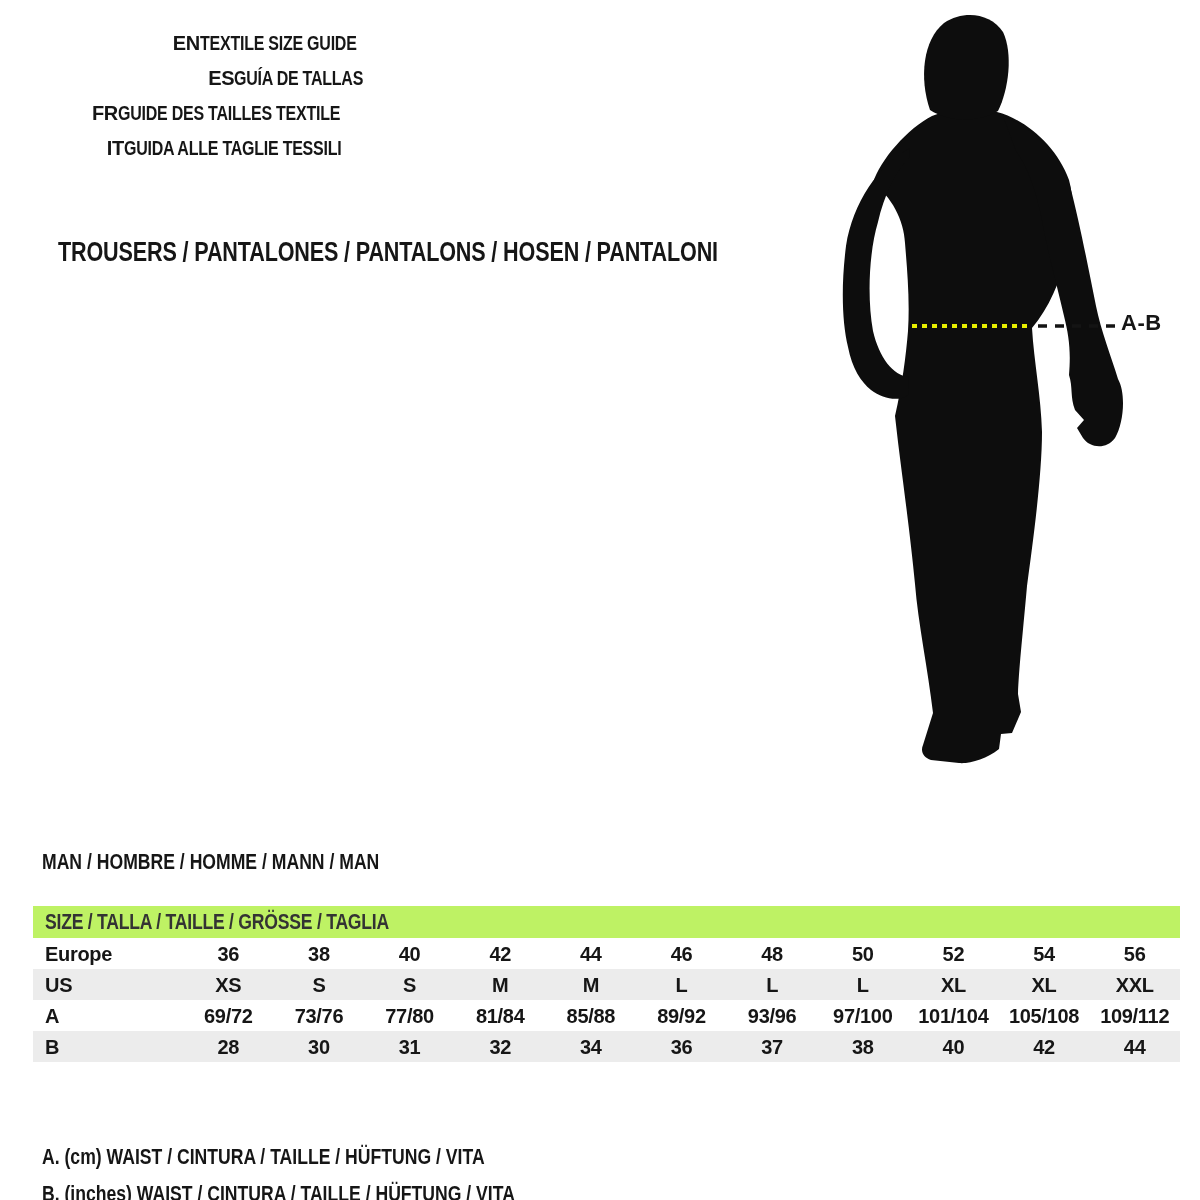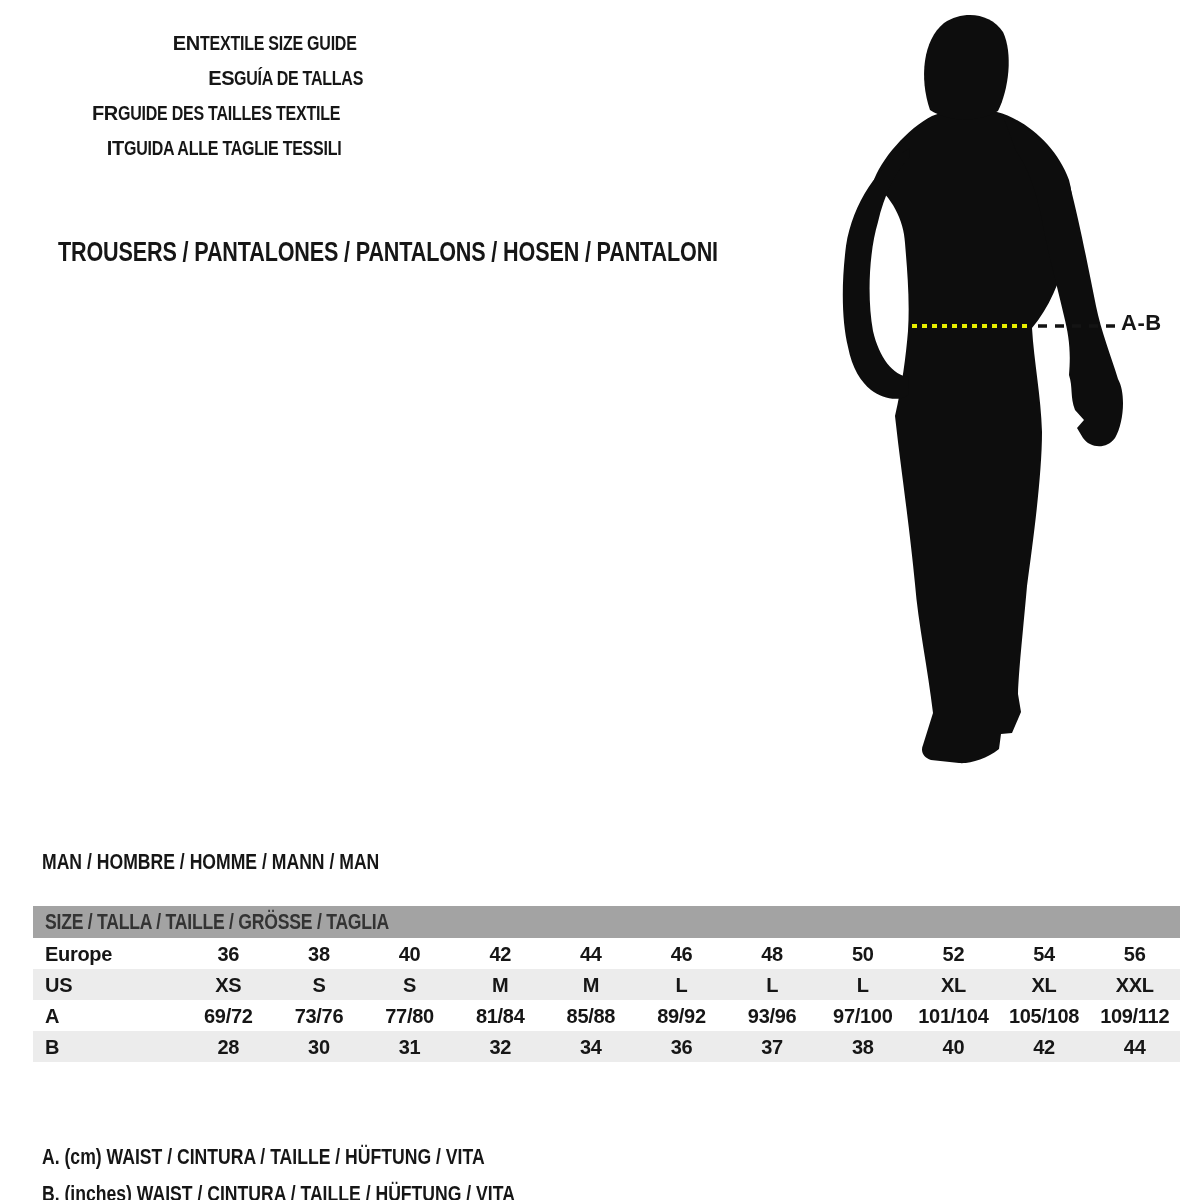--- a/index.html
+++ b/index.html
@@ -18,21 +18,21 @@
               font-weight:bold; letter-spacing:-0.2px; }
   .gender { position:absolute; left:42px; top:847px; font-size:22px; line-height:30px; font-weight:bold; }
 
   
   .figure { position:absolute; left:820px; top:0; width:380px; height:790px; }
   .ab-label { position:absolute; left:1121px; top:310px; font-size:22px; font-weight:bold; letter-spacing:0.5px; }
 
   
   .table { position:absolute; left:33px; top:906px; width:1147px; font-weight:bold;
            font-size:20px; letter-spacing:-0.3px; }
-  .thead { height:32px; line-height:32px; background:#a3a3a3; padding-left:12px; font-size:22px; color:#333333; }
+  .thead { height:32px; line-height:32px; background:#bef264; padding-left:12px; font-size:22px; color:#333333; }
   .trow { display:grid; grid-template-columns:150px repeat(11,1fr); height:31px; line-height:33px; }
   .trow.alt { background:#ececec; }
   .tlabel { padding-left:12px; text-align:left; }
   .cell { text-align:center; }
 
   
   .notes { position:absolute; left:42px; top:1102px;margin-top:36px; }
   .note-row { height:37px; line-height:37px; font-size:22px; font-weight:bold; }
 </style>
 </head>

